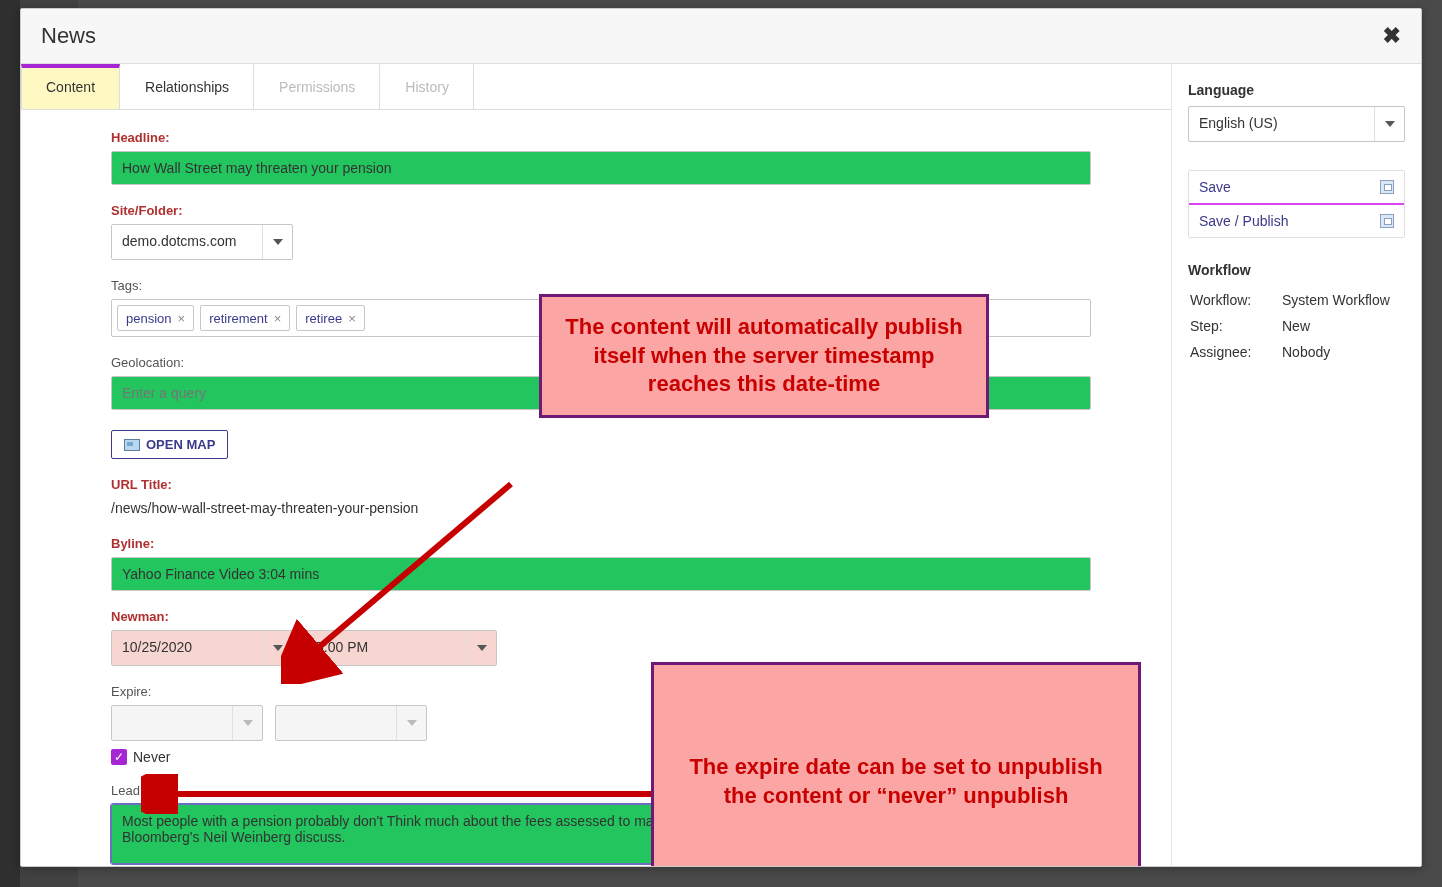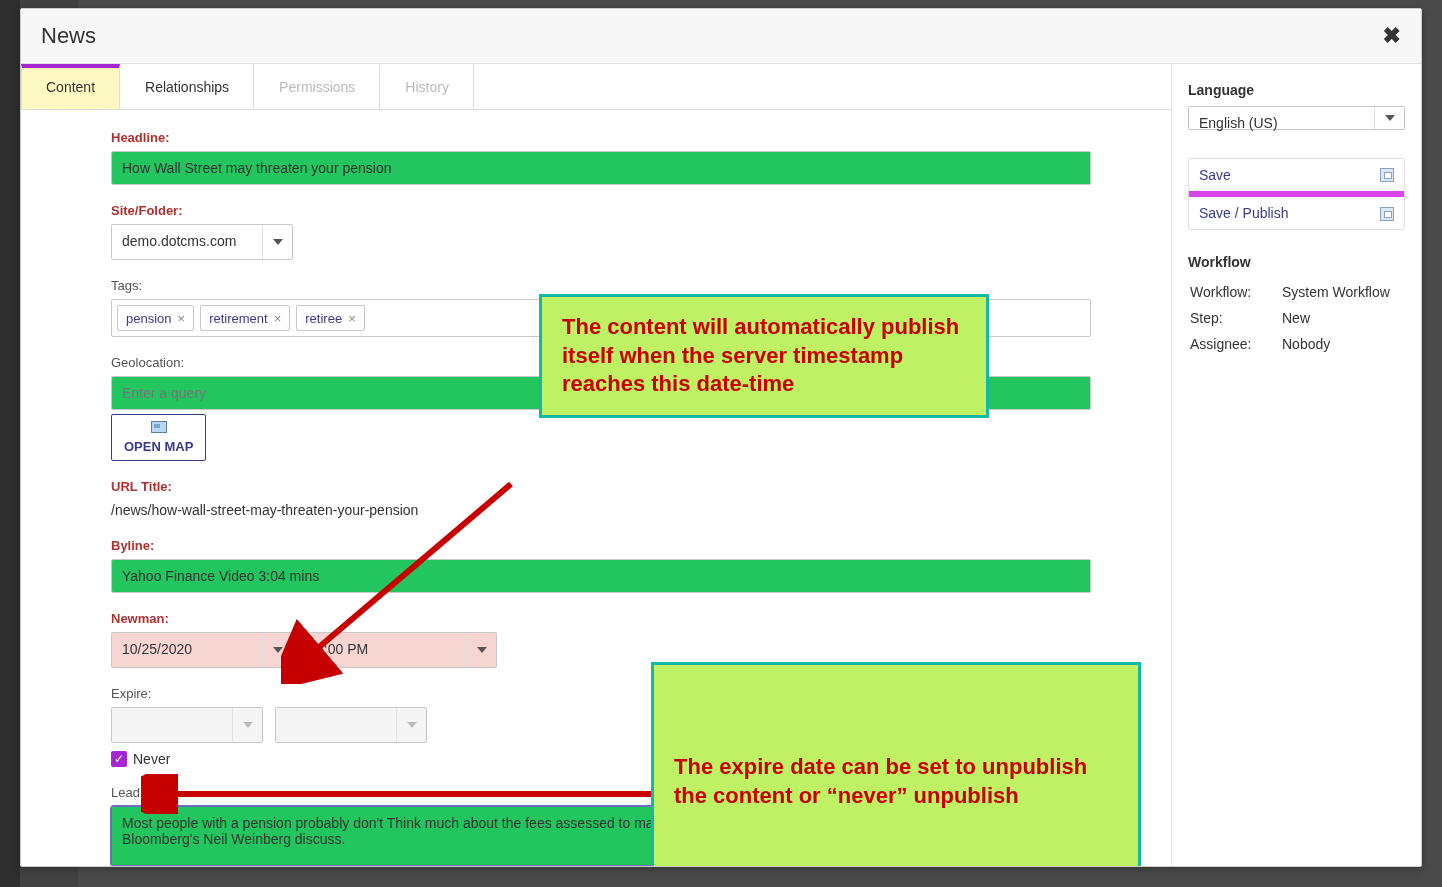--- a/index.html
+++ b/index.html
@@ -90,22 +90,22 @@
     display: inline-flex; align-items: center; gap: 6px;
     border: 1px solid #c7c7c7; border-radius: 2px; padding: 3px 8px;
     font-size: 13px; color: #3a3a8a;
     background: #fff;
   }
   .tag-x { color: #888; cursor: pointer; font-size: 13px; }
 
   .map-btn {
     display: inline-flex; align-items: center; gap: 6px;
     border: 1px solid #3a3a8a; color: #3a3a8a;
-    padding: 6px 12px; margin-top: 4px; font-size: 13px; font-weight: 600;
-    background: #fff; cursor: pointer; border-radius: 2px; flex-direction: column;
+    padding: 6px 12px; margin-top: 20px; font-size: 13px; font-weight: 600;
+    background: #fff; cursor: pointer; border-radius: 2px;
   }
   .map-icon { width: 16px; height: 12px; background: #b9d8ef; border: 1px solid #5a7fa0; position: relative; }
   .map-icon::after { content:""; position:absolute; left:2px; top:2px; width:6px; height:4px; background:#7aa7cc; }
 
   .row2 { display: flex; gap: 12px; }
   .select-like.hl { background: #f7d6d2; }
   .select-like.wide .val { min-width: 150px; }
   .select-like.wider .val { min-width: 160px; }
   .select-like.dis .val { color: #bbb; min-width: 120px; }
   .select-like.dis { background: #f5f5f5; }
@@ -115,43 +115,43 @@
   .cbx { width: 16px; height: 16px; background: #a626d3; border-radius: 2px; display: inline-flex; align-items: center; justify-content: center; cursor: pointer; }
   .cbx::after { content: "✓"; color: #fff; font-size: 12px; line-height: 1; }
 
   
   .side-pane {
     width: 250px; border-left: 1px solid #e5e5e5; padding: 18px 16px;
     overflow: auto; background: #fff;
   }
   .side-h { font-weight: 600; margin-bottom: 8px; font-size: 14px; color: #333; }
   .lang-select {
-    display: flex; align-items: stretch; border: 1px solid #c7c7c7; border-radius: 2px; height: 24px; margin-bottom: 28px;
+    display: flex; align-items: stretch; border: 1px solid #c7c7c7; border-radius: 2px; height: 36px; margin-bottom: 28px;
   }
   .lang-select .val { flex: 1; padding: 8px 10px; }
   .lang-select .caret { width: 30px; display: flex; align-items: center; justify-content: center; border-left: 1px solid #e0e0e0; }
 
   .action-list { border: 1px solid #e0e0e0; border-radius: 2px; margin-bottom: 24px; }
   .action-item { display: flex; justify-content: space-between; align-items: center; padding: 8px 10px; color: #3a3a8a; cursor: pointer; font-size: 14px; gap: 36px; }
-  .action-item + .action-item { border-top: 6px solid #d946ef; align-items: flex-end; }
+  .action-item + .action-item { border-top: 2px solid #d946ef; }
   .disk-icon { width: 14px; height: 14px; border: 1px solid #8aa0c0; background: #dce7f5; position: relative; }
   .disk-icon::after { content:""; position:absolute; left:3px; bottom:2px; width:6px; height:5px; background:#fff; border:1px solid #8aa0c0; }
 
   .wf-table { width: 100%; font-size: 14px; }
   .wf-table td { padding: 4px 0; }
   .wf-table td:first-child { color: #333; font-weight: 500; width: 90px; }
   .wf-table td:last-child { color: #333; margin-left: 26px; }
 
   
   .annotation-box {
     position: absolute;
-    border: 3px solid #14b8a6;
-    background: #bef264;
+    border: 3px solid #701a75;
+    background: #fca5a5;
     padding: 16px 20px;
-    text-align: left;
+    text-align: center;
     font-weight: 700;
     color: #c80000;
     font-size: 22px;
     line-height: 1.3;
     pointer-events: none;
   }
   .anno1 { left: 518px; top: 230px; width: 450px; }
   .anno2 { left: 630px; top: 598px; width: 490px; height: 240px; display:flex; align-items:center; justify-content:center; }
 
   svg.arrow { position: absolute; pointer-events: none; }

